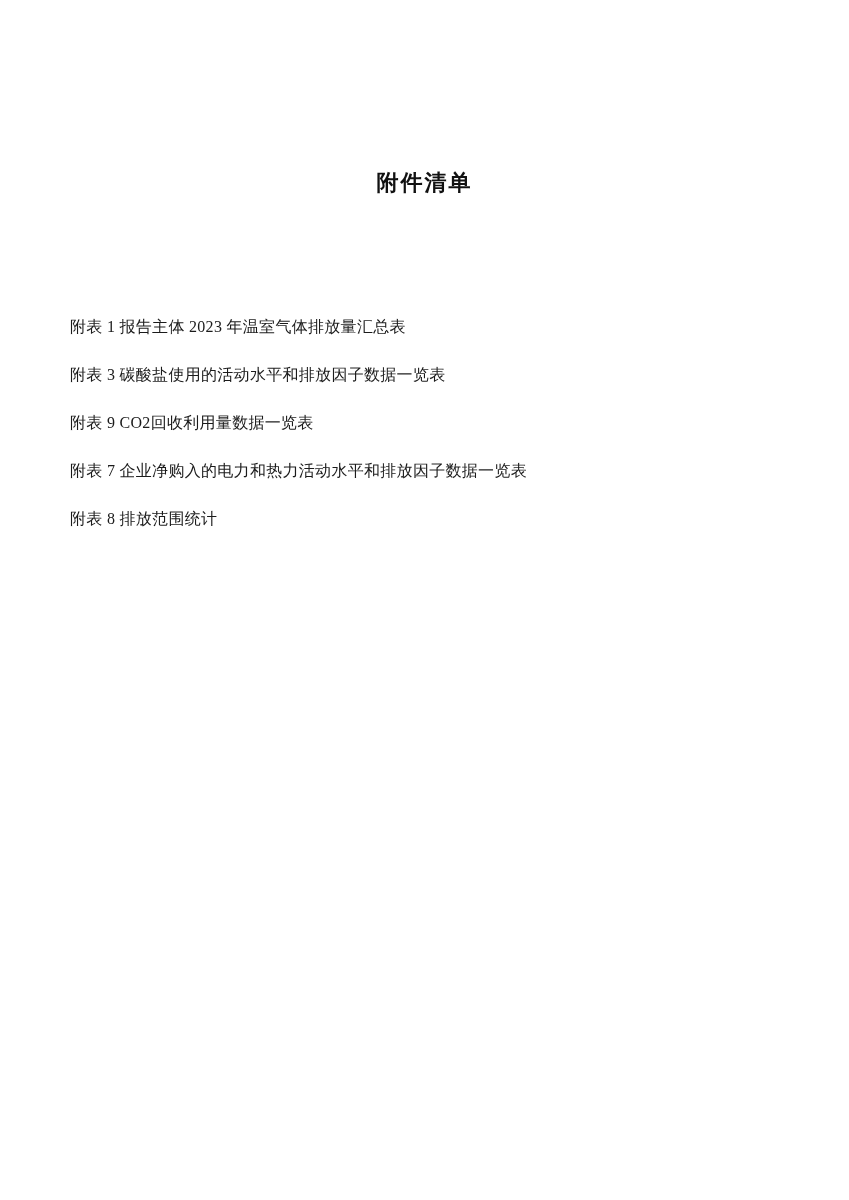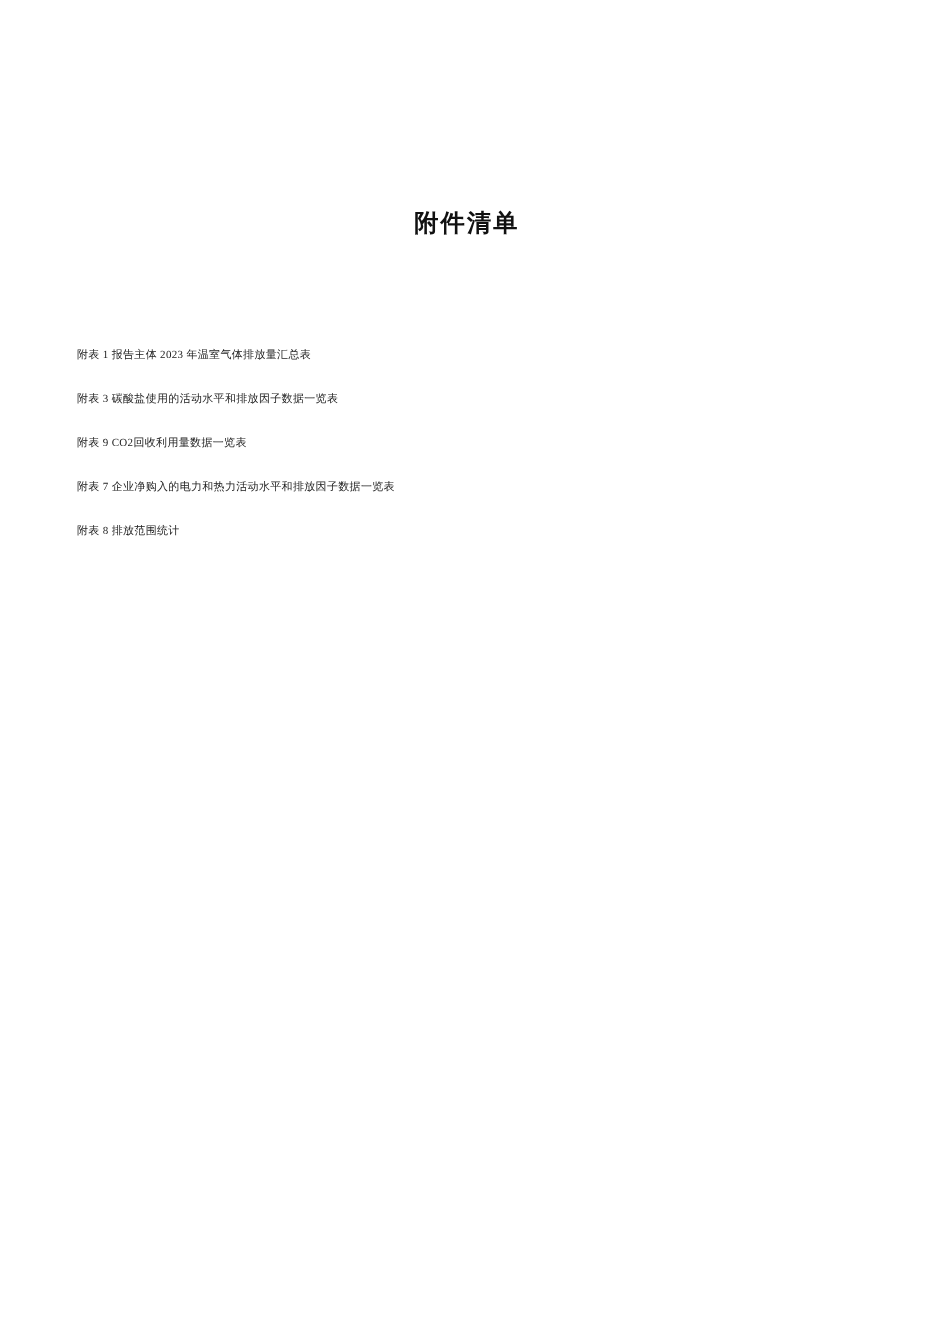--- a/index.html
+++ b/index.html
@@ -14,37 +14,37 @@
   .page {
     position: relative;
     width: 849px;
     height: 1200px;
     background: #ffffff;
     overflow: hidden;
     box-sizing: border-box;
   }
   .doc-title {
     position: absolute;
-    top: 188px;
+    top: 168px;
     left: 0;
     width: 849px;
     text-align: center;
     font-size: 22px;
     font-weight: bold;
     letter-spacing: 2px;
     color: #111111;
   }
   .toc-list {
     position: absolute;
     top: 316px;
     left: 70px;
     width: 700px;
   }
   .toc-item {
-    font-size: 10px;
+    font-size: 16px;
     line-height: 1.35;
     margin-bottom: 26.5px;
     color: #1b1b1b;
     white-space: nowrap;
     letter-spacing: 0.3px;
   }
 </style>
 </head>
 <body>
 

